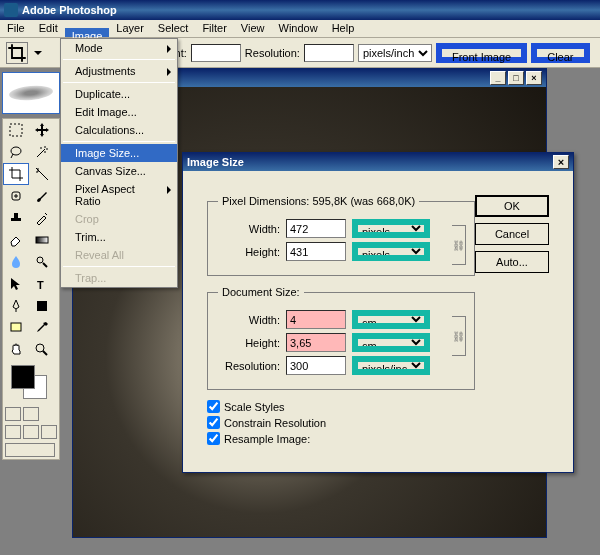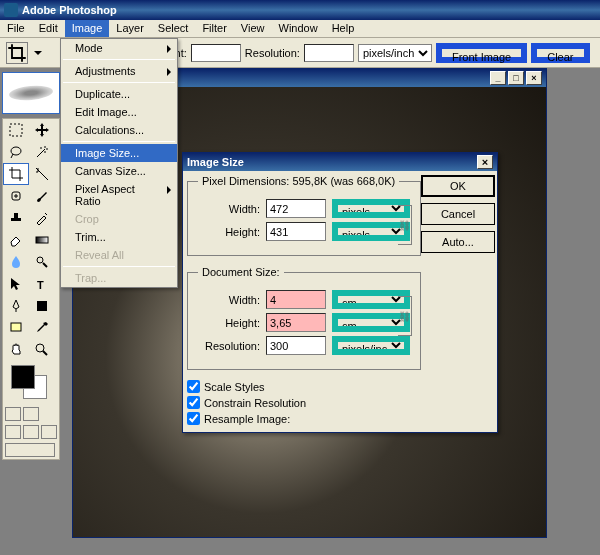--- a/index.html
+++ b/index.html
@@ -3,21 +3,21 @@
 <meta charset="utf-8">
 <style>
 * { box-sizing: border-box; margin: 0; padding: 0; font-family: Tahoma, sans-serif; font-size: 11px; }
 body { background: #808080; width: 600px; height: 555px; overflow: hidden; position: relative; }
 
 .titlebar { background: linear-gradient(#0a246a,#3a6ea5 50%,#0a246a); color: #fff; height: 20px; display: flex; align-items: center; padding: 0 4px; font-weight: bold; }
 .titlebar .icon { width: 14px; height: 14px; margin-right: 4px; background: #1a5a8a; display: inline-block; border-radius: 2px; }
 
 .menubar { background: #ece9d8; height: 18px; display: flex; border-bottom: 1px solid #aca899; }
 .menubar .item { padding: 2px 7px; cursor: default; }
-.menubar .item.active { background: #316ac5; color: #fff; }
+.menubar .item.active { background: #316ac5; color: #fff; margin-top: 8px; }
 
 .optionsbar { background: #ece9d8; height: 30px; display: flex; align-items: center; padding: 0 6px; border-bottom: 1px solid #aca899; gap: 4px; }
 .optionsbar .crop-icon { width: 22px; height: 22px; border: 1px solid #808080; background: #ece9d8; display: inline-flex; align-items: center; justify-content: center; }
 .optionsbar .dropdown-arrow { border-left: 4px solid transparent; border-right: 4px solid transparent; border-top: 4px solid #000; margin: 0 2px; }
 .optionsbar input { width: 50px; height: 18px; border: 1px inset #808080; background: #fff; padding: 0 2px; }
 .optionsbar select { height: 18px; border: 1px solid #808080; background: #fff; }
 .optionsbar .btn { background: #ece9d8; border: 6px solid #1d4ed8; padding: 2px 10px; height: 20px; }
 
 .toolbox { position: absolute; left: 2px; top: 68px; width: 58px; background: #ece9d8; border: 1px solid #aca899; }
 .tool-row { display: flex; }
@@ -39,24 +39,24 @@
 .brush-preview { position: absolute; left: 2px; top: 72px; width: 58px; height: 42px; background: #fff; border: 1px solid #316ac5; display: flex; align-items: center; justify-content: center; }
 .brush-preview .stroke { width: 44px; height: 14px; background: radial-gradient(ellipse, #888 20%, #ccc 60%, transparent); border-radius: 50%; transform: rotate(-5deg); }
 
 .dropdown-menu { position: absolute; left: 60px; top: 38px; width: 118px; background: #ece9d8; border: 1px solid #808080; box-shadow: 2px 2px 3px rgba(0,0,0,.3); z-index: 10; }
 .dropdown-menu .mitem { padding: 3px 18px 3px 14px; position: relative; cursor: default; }
 .dropdown-menu .mitem.hl { background: #316ac5; color: #fff; }
 .dropdown-menu .mitem.disabled { color: #aca899; }
 .dropdown-menu .sep { height: 1px; background: #aca899; margin: 2px 2px; border-bottom: 1px solid #fff; }
 .dropdown-menu .arrow::after { content: ""; position: absolute; right: 6px; top: 6px; border-left: 4px solid #000; border-top: 4px solid transparent; border-bottom: 4px solid transparent; }
 
-.dialog { position: absolute; left: 182px; top: 152px; width: 316px; background: #ece9d8; border: 1px solid #0a246a; z-index: 20; box-shadow: 2px 2px 4px rgba(0,0,0,.4); }
+.dialog { position: absolute; left: 182px; top: 152px; width: 392px; background: #ece9d8; border: 1px solid #0a246a; z-index: 20; box-shadow: 2px 2px 4px rgba(0,0,0,.4); }
 .dialog .titlebar { background: linear-gradient(#0a246a,#3a6ea5); height: 18px; }
 .dialog .close { width: 16px; height: 14px; background: #ece9d8; border: 1px solid #fff; border-right-color: #404040; border-bottom-color: #404040; margin-left: auto; display: flex; align-items: center; justify-content: center; font-weight: bold; color: #000; }
-.dialog .body { padding: 4px; display: flex; }
+.dialog .body { padding: 24px; display: flex; }
 .dialog .left { flex: 1; }
 .dialog .right { width: 74px; display: flex; flex-direction: column; gap: 6px; }
 .dlgbtn { background: #ece9d8; border: 1px solid #000; height: 22px; width: 74px; }
 .dlgbtn.def { border: 2px solid #000; }
 
 fieldset { border: 1px solid #808080; padding: 8px 10px 10px; margin-bottom: 10px; }
 legend { padding: 0 4px; }
 .frow { display: flex; align-items: center; margin: 4px 0; gap: 6px; }
 .frow label { width: 62px; text-align: right; }
 .frow input[type=text] { width: 60px; height: 19px; border: 1px inset #808080; padding: 0 3px; background: #fff; }

